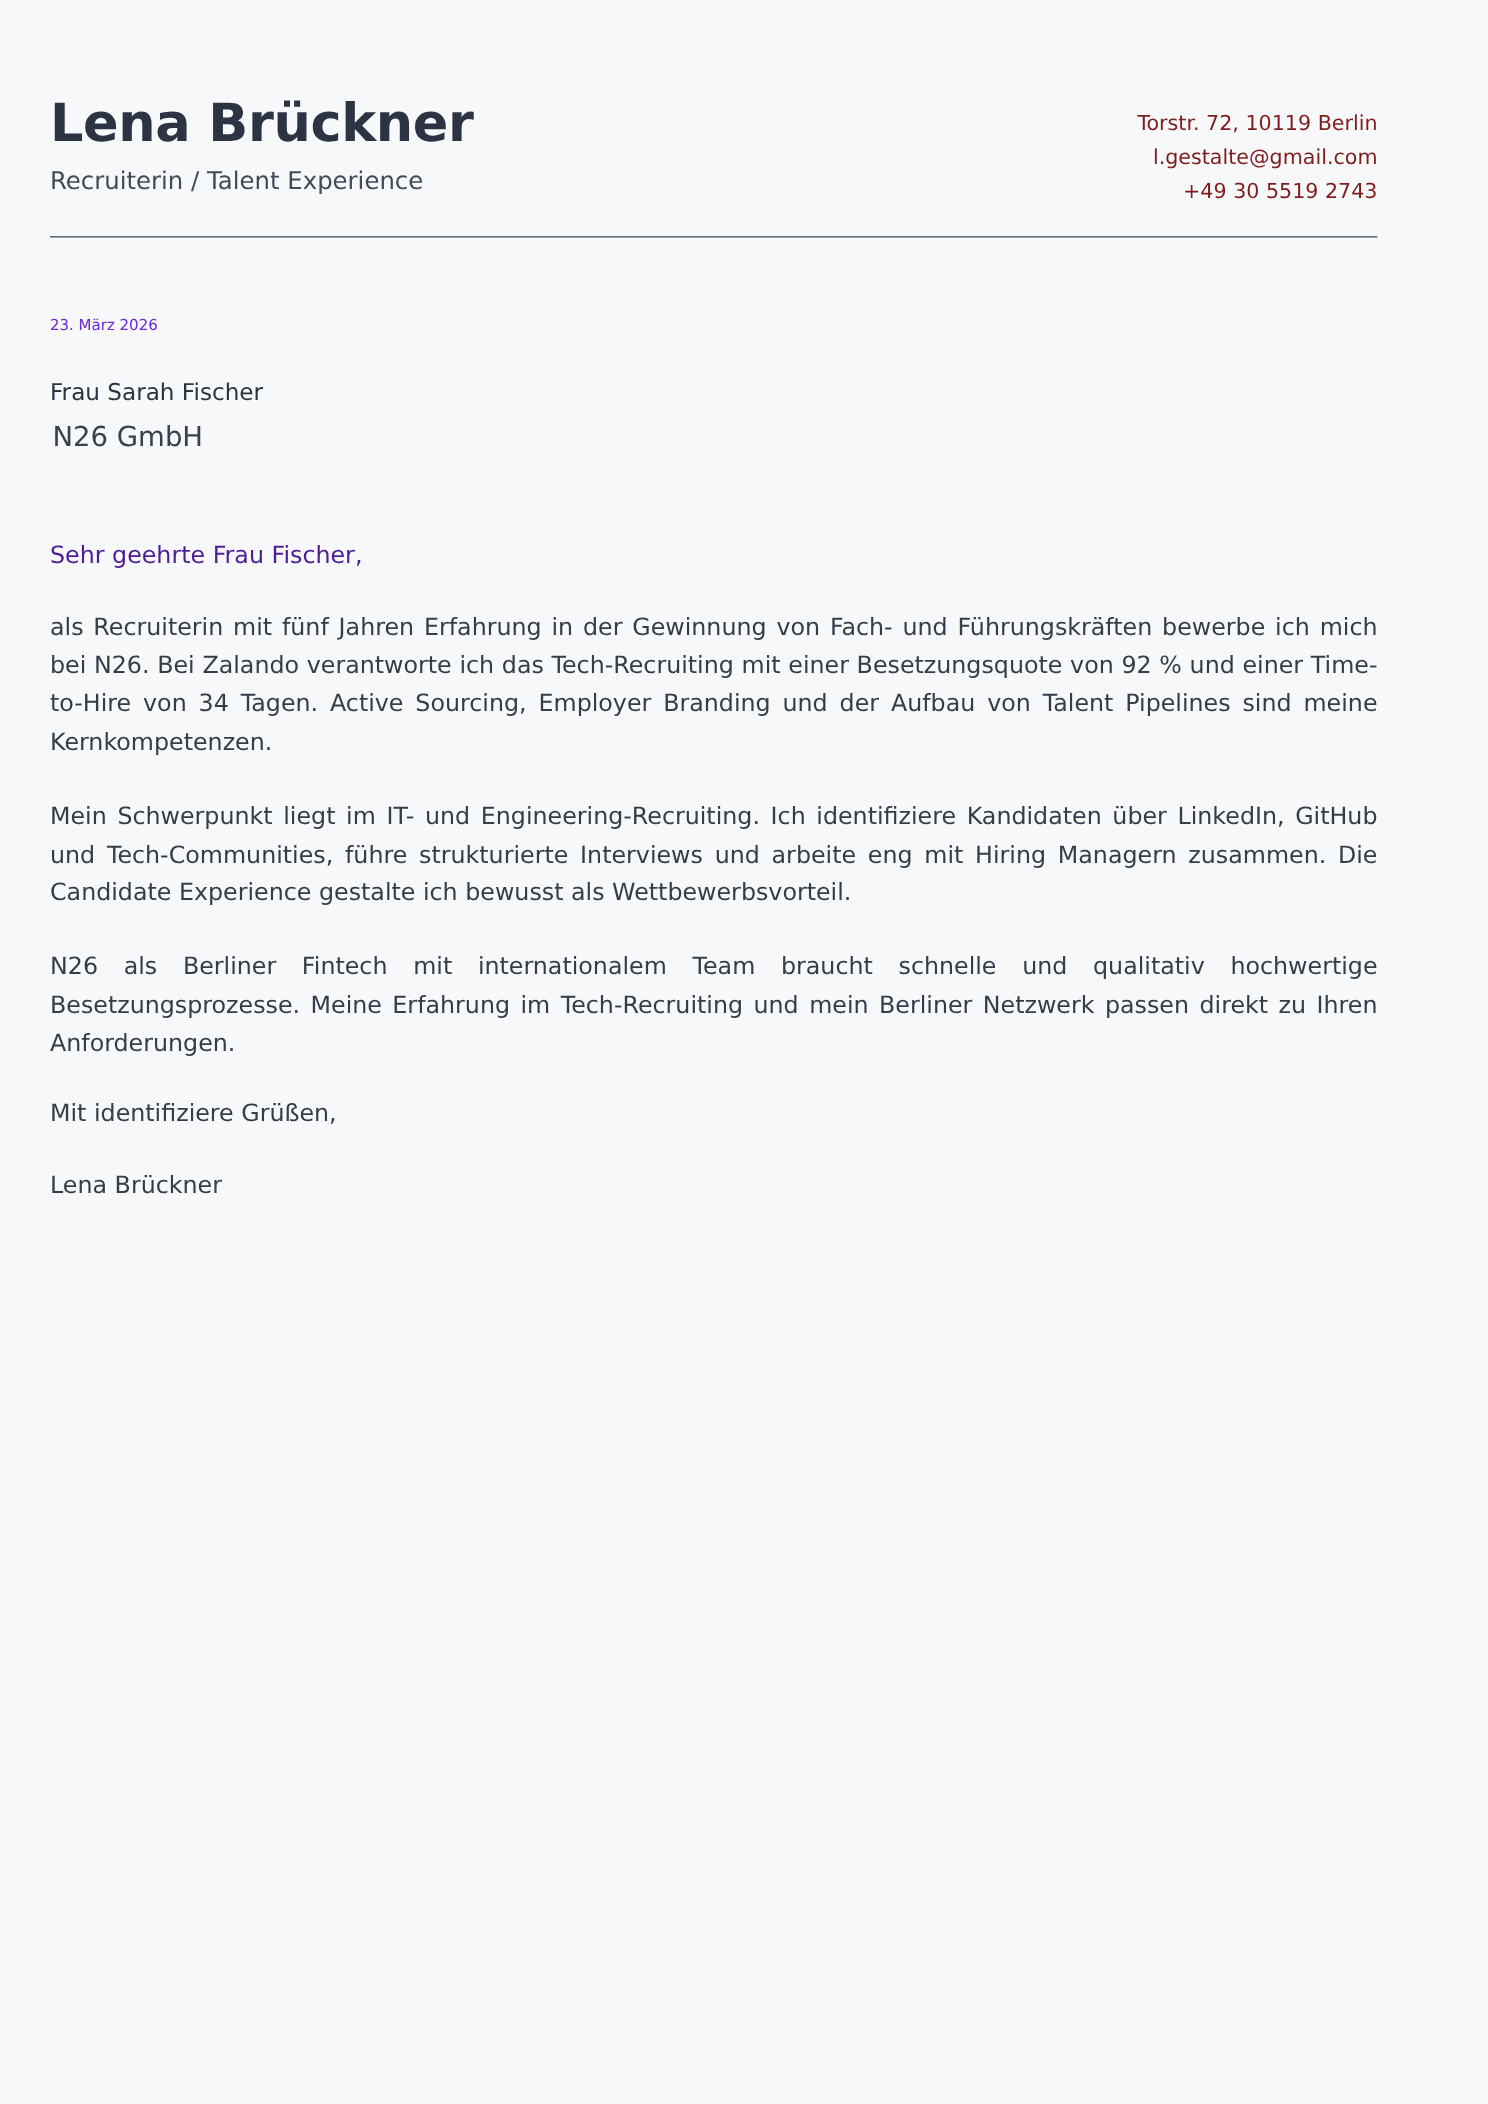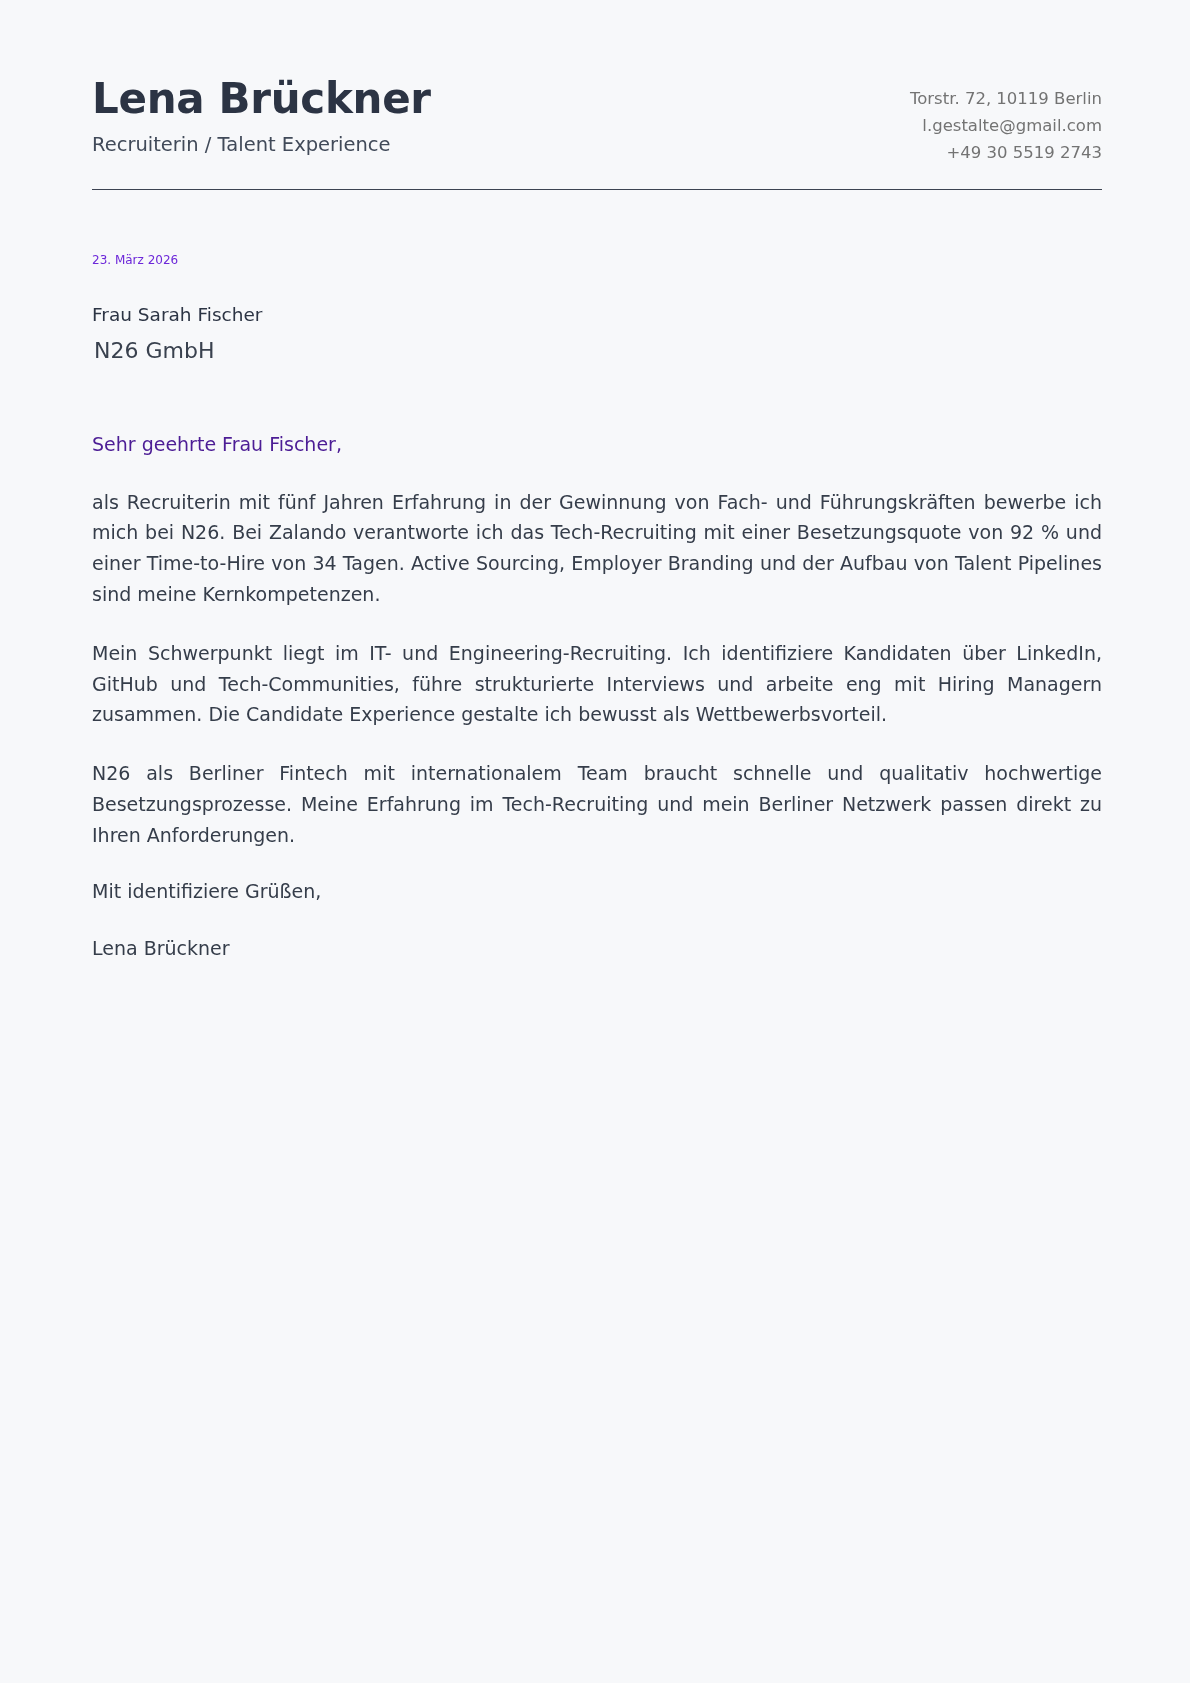--- a/index.html
+++ b/index.html
@@ -10,21 +10,21 @@
     width: 1190px;
     height: 1683px;
     background: #f7f8fa;
     font-family: "DejaVu Sans", sans-serif;
     -webkit-font-smoothing: antialiased;
   }
   .page {
     box-sizing: border-box;
     width: 1190px;
     height: 1683px;
-    padding: 72px 88px 0 92px;
+    padding: 72px 88px 0 40px;
     background: #f7f8fa;
   }
   
   .header {
     display: flex;
     justify-content: space-between;
     align-items: flex-start;
     padding-bottom: 22px;
   }
   .identity {
@@ -46,21 +46,21 @@
     line-height: 1.2;
     margin: 0;
     white-space: nowrap;
   }
   .contact {
     text-align: right;
     padding-top: 14px;
   }
   .contact div {
     font-size: 16.5px;
-    color: #737373;
+    color: #7f1d1d;
     line-height: 1.63;
     white-space: nowrap;
   }
   .rule {
     height: 0;
     border-top: 1.4px solid #3c4351;
     margin: 0 0 0 0;
   }
   
   .letter {

